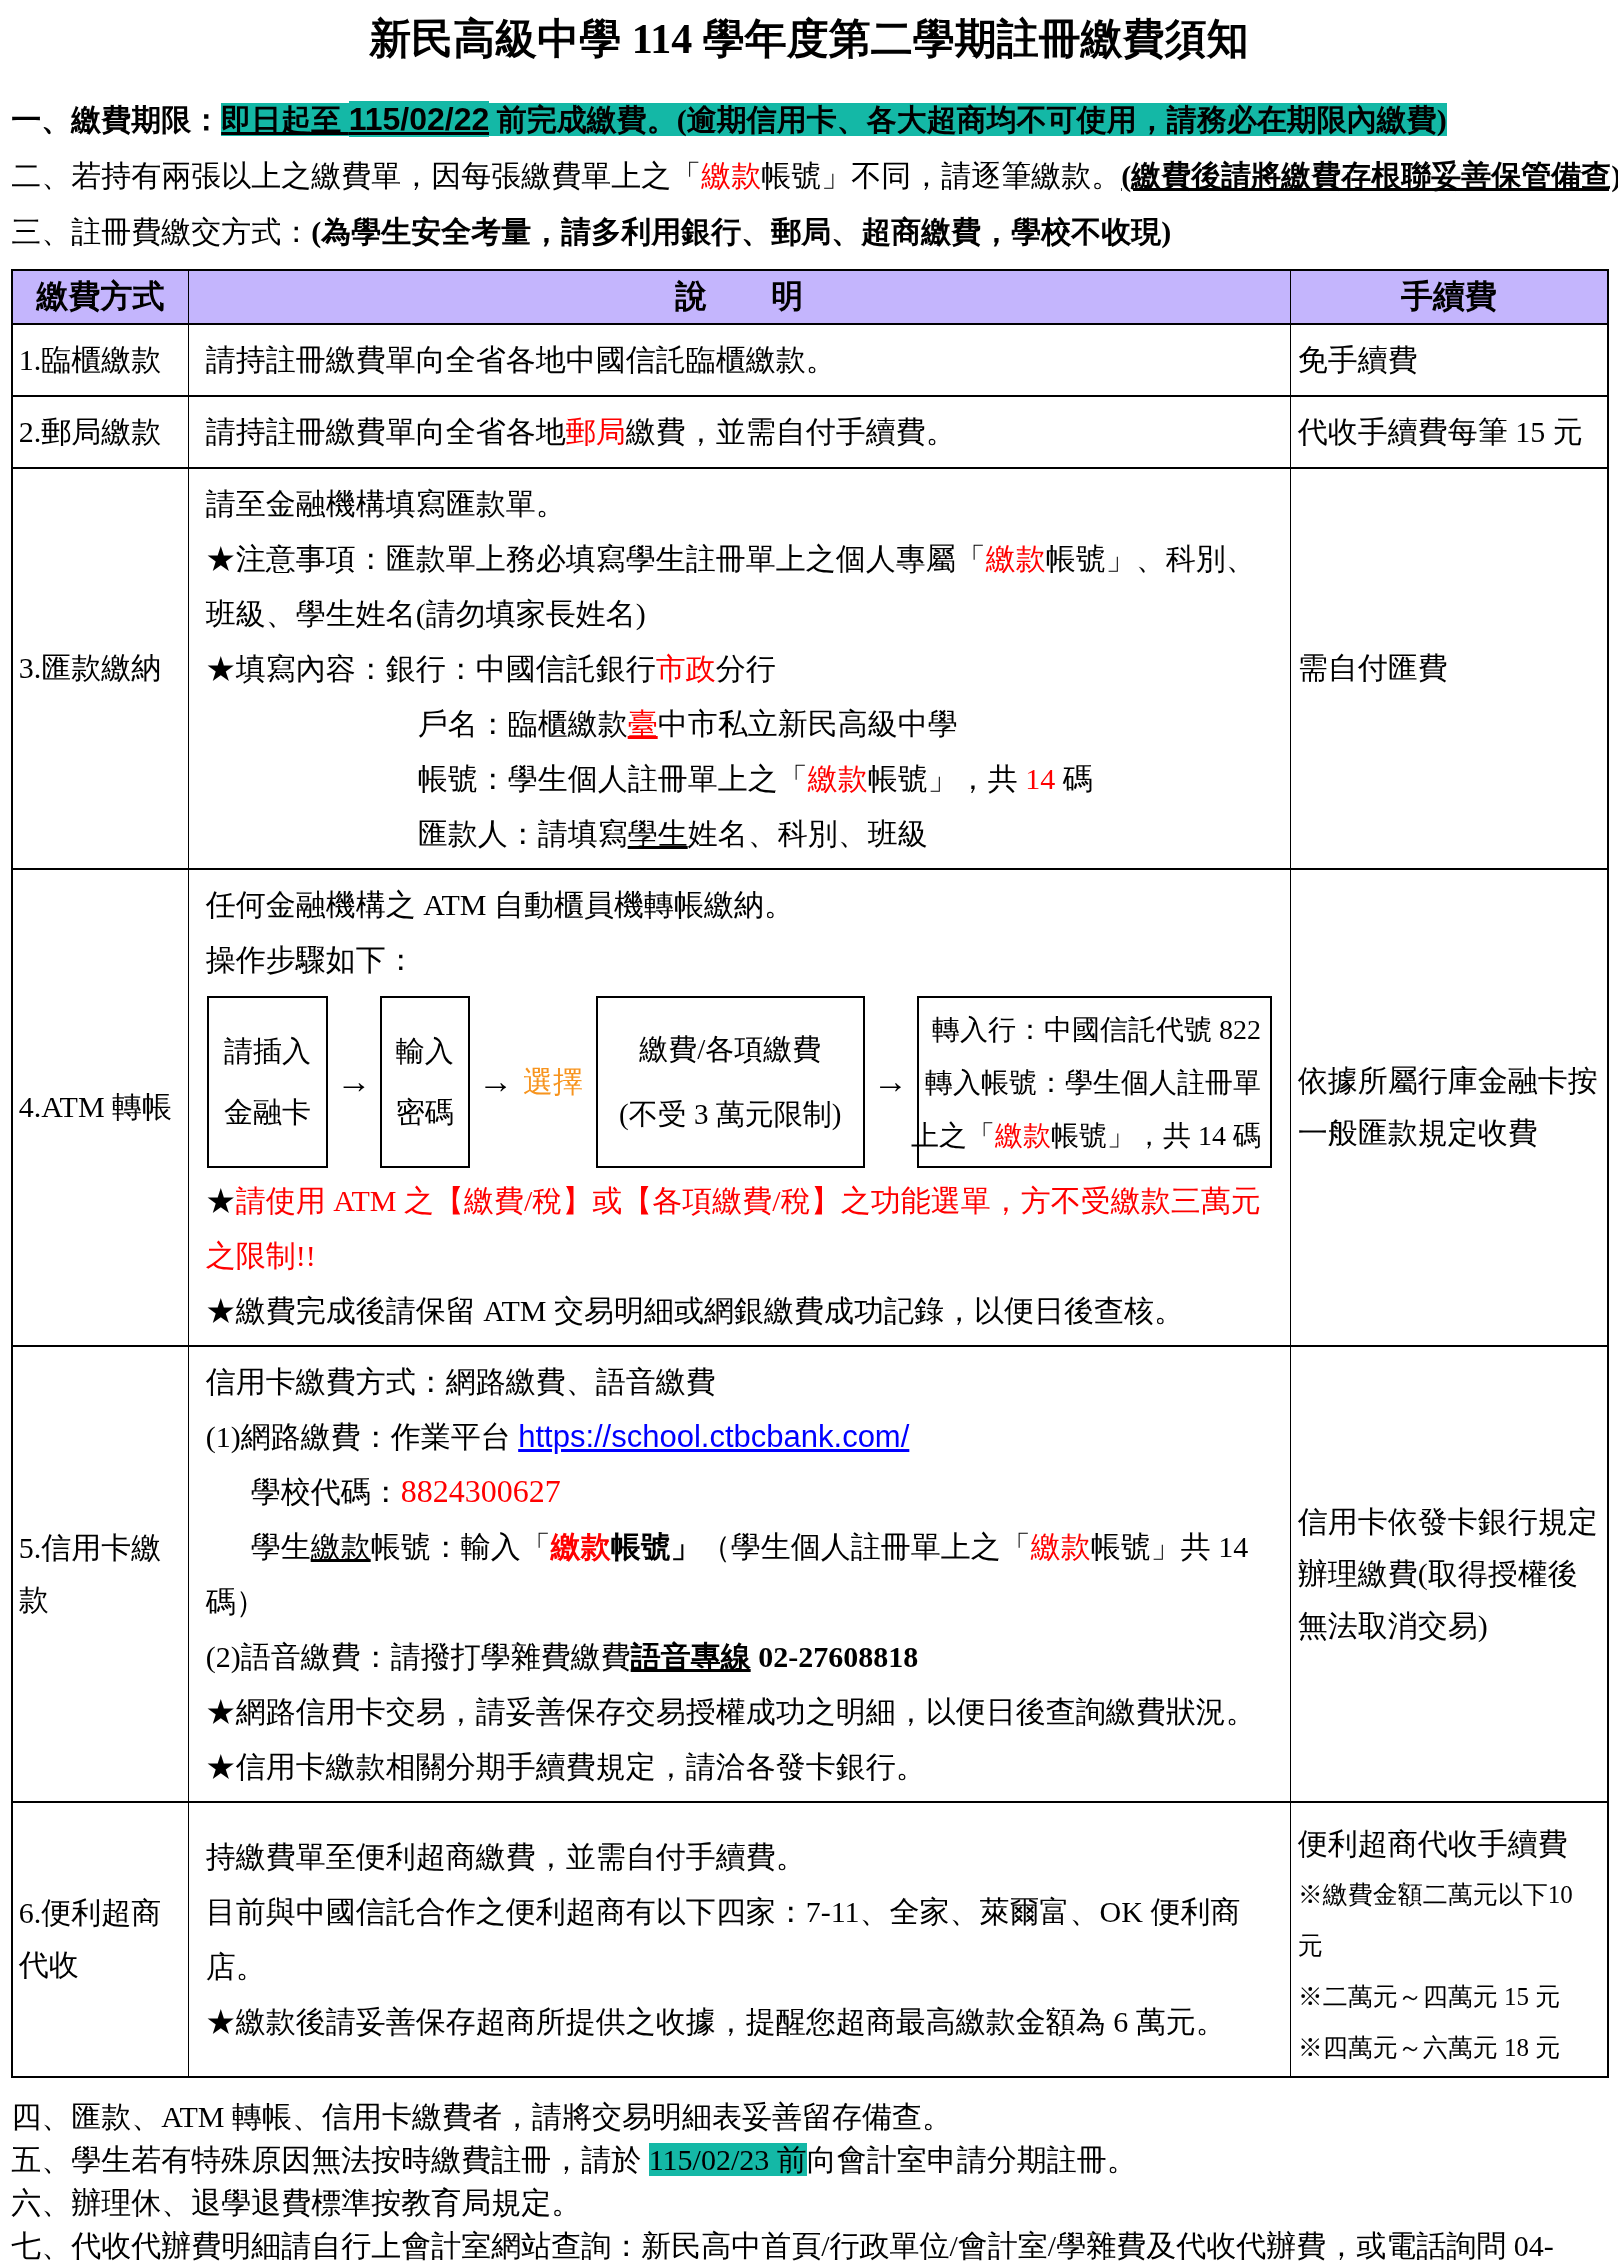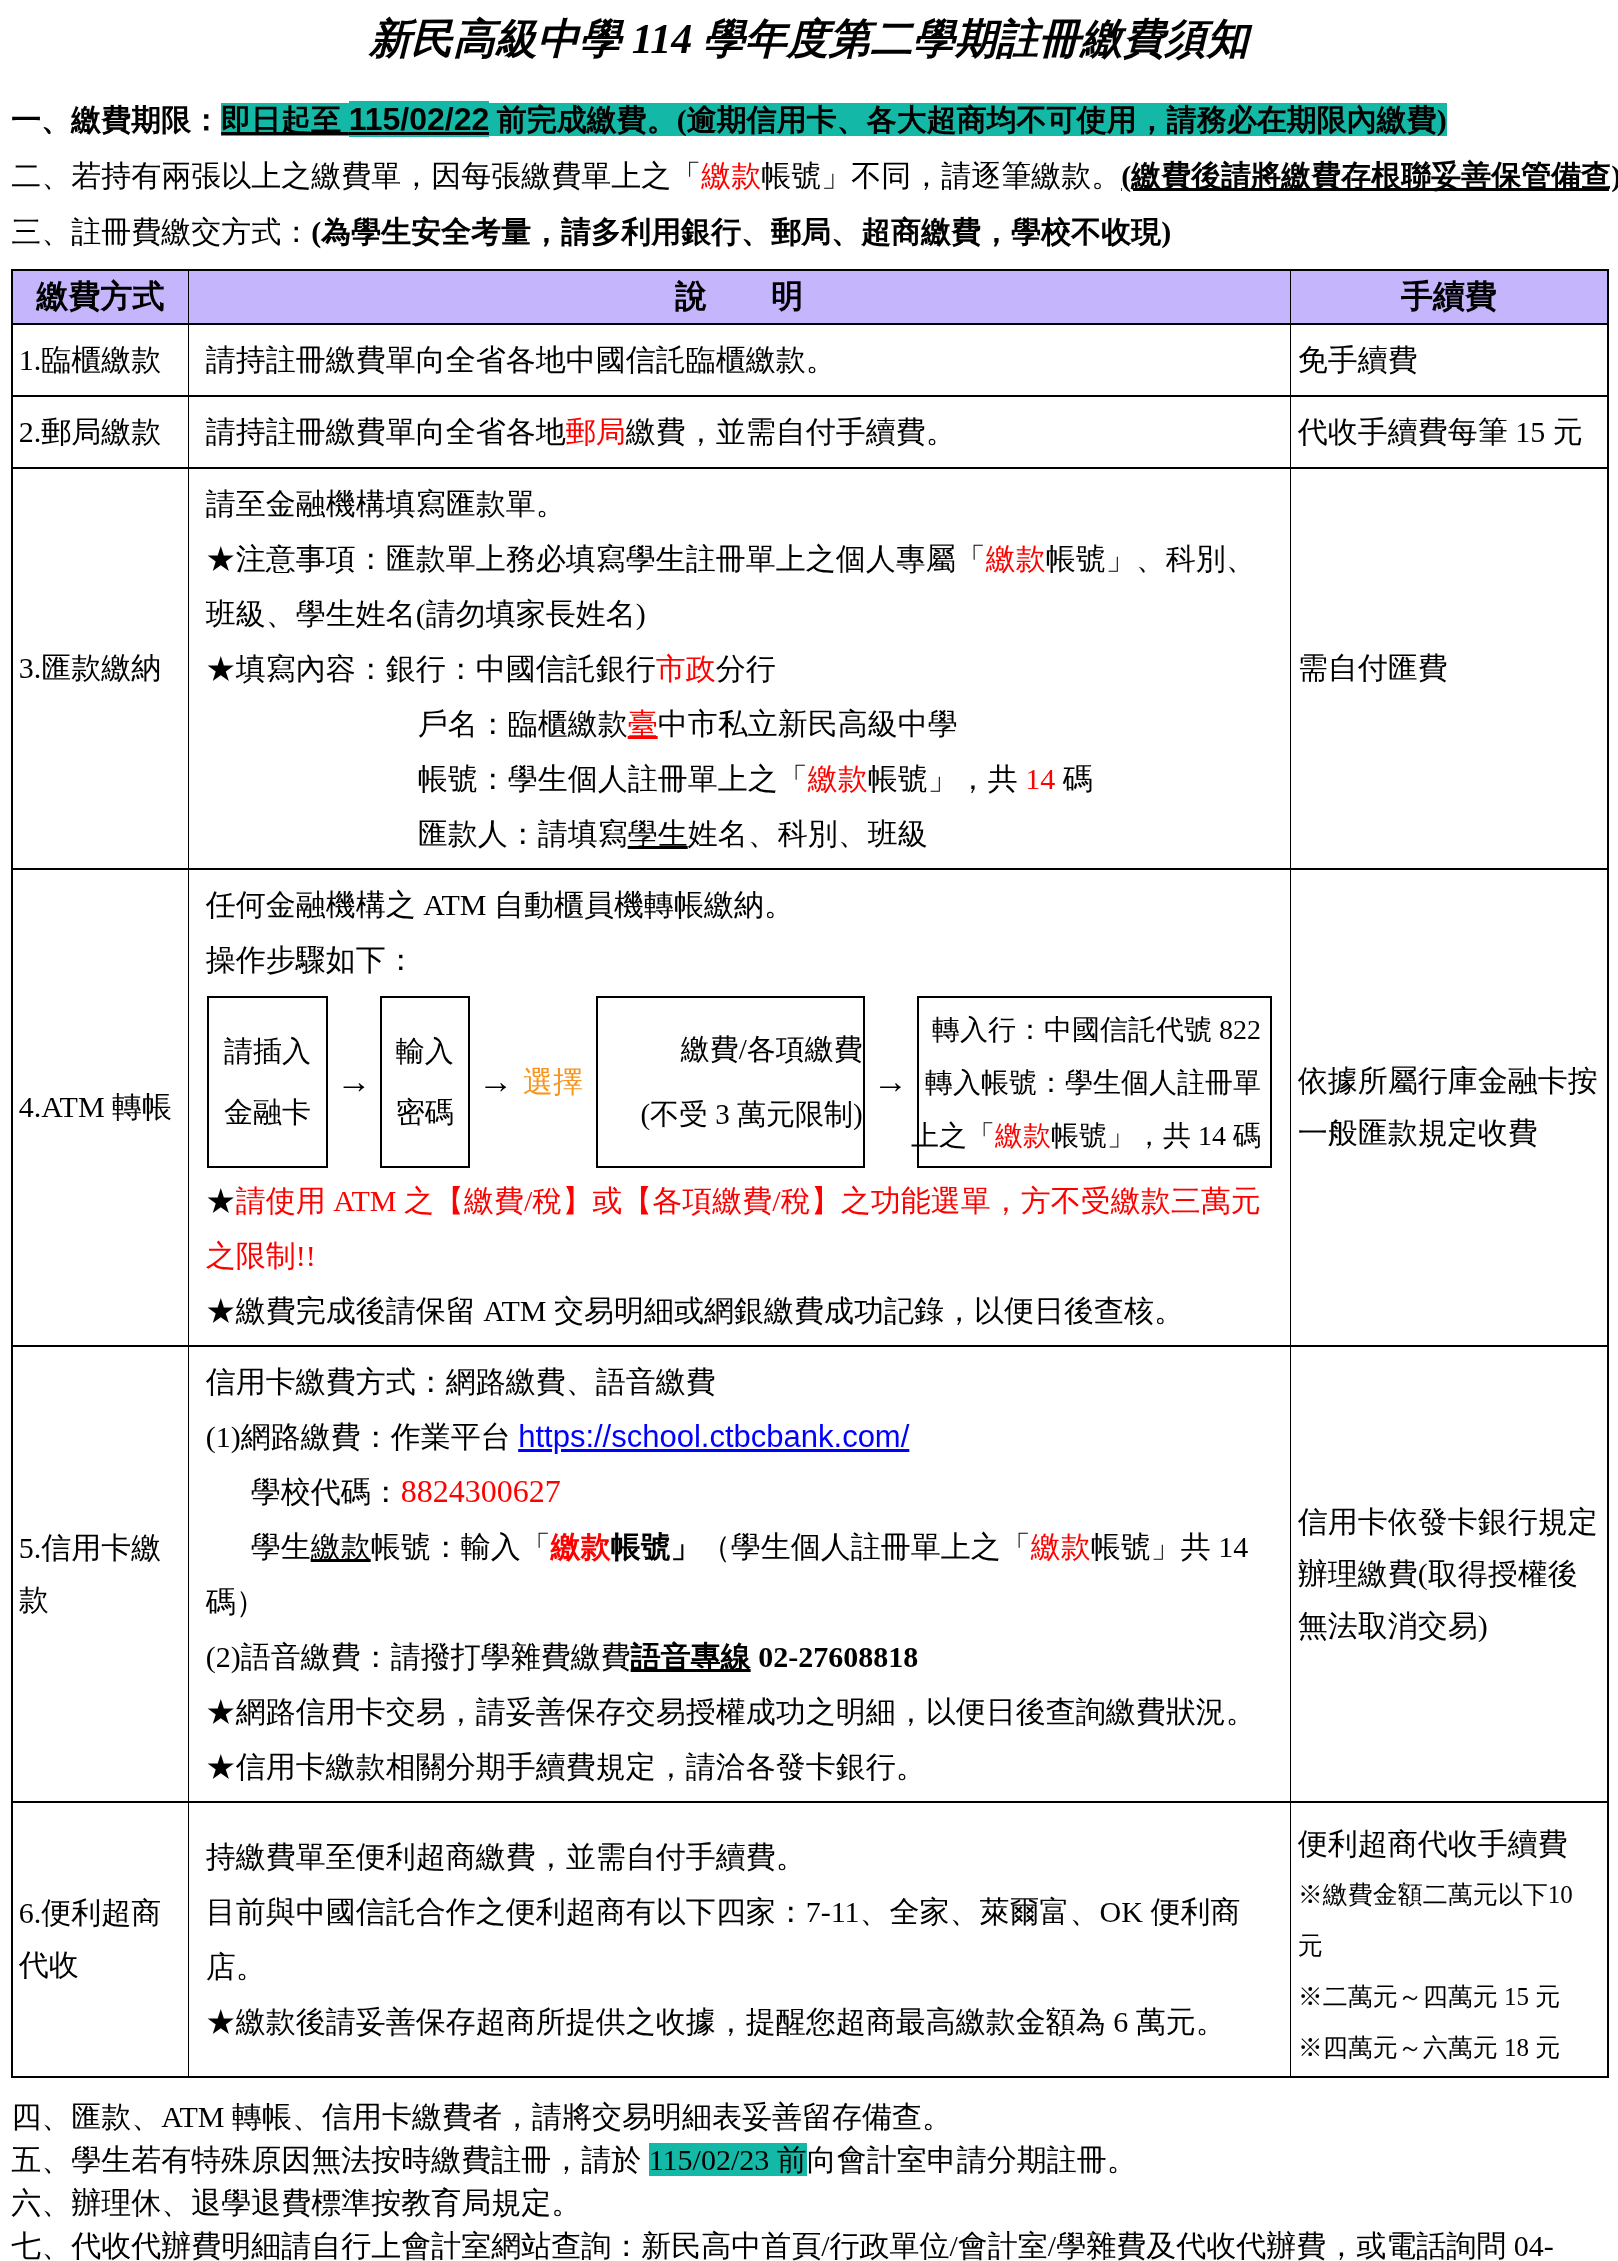--- a/index.html
+++ b/index.html
@@ -1,18 +1,18 @@
 <!DOCTYPE html>
 <html style="font-size:11.2px"><head>
 <meta charset="utf-8">
 <style>
   html,body{margin:0;padding:0;background:#fff;color:#000;}
   body{width:1618px;font-family:"Liberation Serif","DejaVu Serif",serif;font-size:30px;}
   .page{padding:4.2px 11.2px 21px 11.2px;}
-  .title{font-size:42px;font-weight:bold;text-align:center;margin:7px 0 24px 0;white-space:nowrap;font-style:italic;}
+  .title{font-size:42px;font-weight:bold;text-align:center;margin:7px 0 24px 0;white-space:nowrap;}
   
   .intro p{margin:0;line-height:56px;white-space:nowrap;}
   .b{font-weight:bold;}
   .u{text-decoration:underline;}
   .red{color:#FF0000;}
   .hl{background:#14b8a6;}
   .date{font-family:"Liberation Sans","DejaVu Sans",sans-serif;font-weight:bold;font-size:32px;}
   .code{color:#FF0000;font-family:Liberation Serif, serif;font-size:32px;}
   .link{color:#0000FF;text-decoration:underline;font-family:"Liberation Sans","DejaVu Sans",sans-serif;font-size:31px;}
   
@@ -33,21 +33,21 @@
   tr.r5 td{height:416px;}
   tr.r6 td{height:208px;}
   td.fee-top{vertical-align:top;padding-top:15.5px;}
   .fee-small{font-size:25px;line-height:51px;display:block;}
   .fee-title{line-height:51px;display:block;}
   
   .flow{display:flex;align-items:center;margin:9.8px 0 4.2px 1.4px;}
   .fbox{border:2.1px solid #000;height:172px;display:flex;flex-direction:column;justify-content:center;align-items:center;gap:21px;font-size:29px;background:#fff;box-sizing:border-box;}
   .fb1{width:121px;}
   .fb2{width:90px;}
-  .fb3{width:269px;gap:25px;align-items:flex-end;}
+  .fb3{width:269px;gap:25px;}
   .fb4{width:355px;align-items:flex-end;padding:0 8.4px;gap:0;font-size:28px;}
   .fb4 div{line-height:53px;white-space:nowrap;}
   .farrow{font-size:35px;padding:0 8.4px;}
   .fselect{color:#F7941E;font-size:30px;padding:0 12.7px 0 1.4px;}
   
   .notes{margin-top:17px;}
   .notes p{margin:0;line-height:43px;padding-left:67px;text-indent:-67px;}
 </style>
 </head>
 <body>

